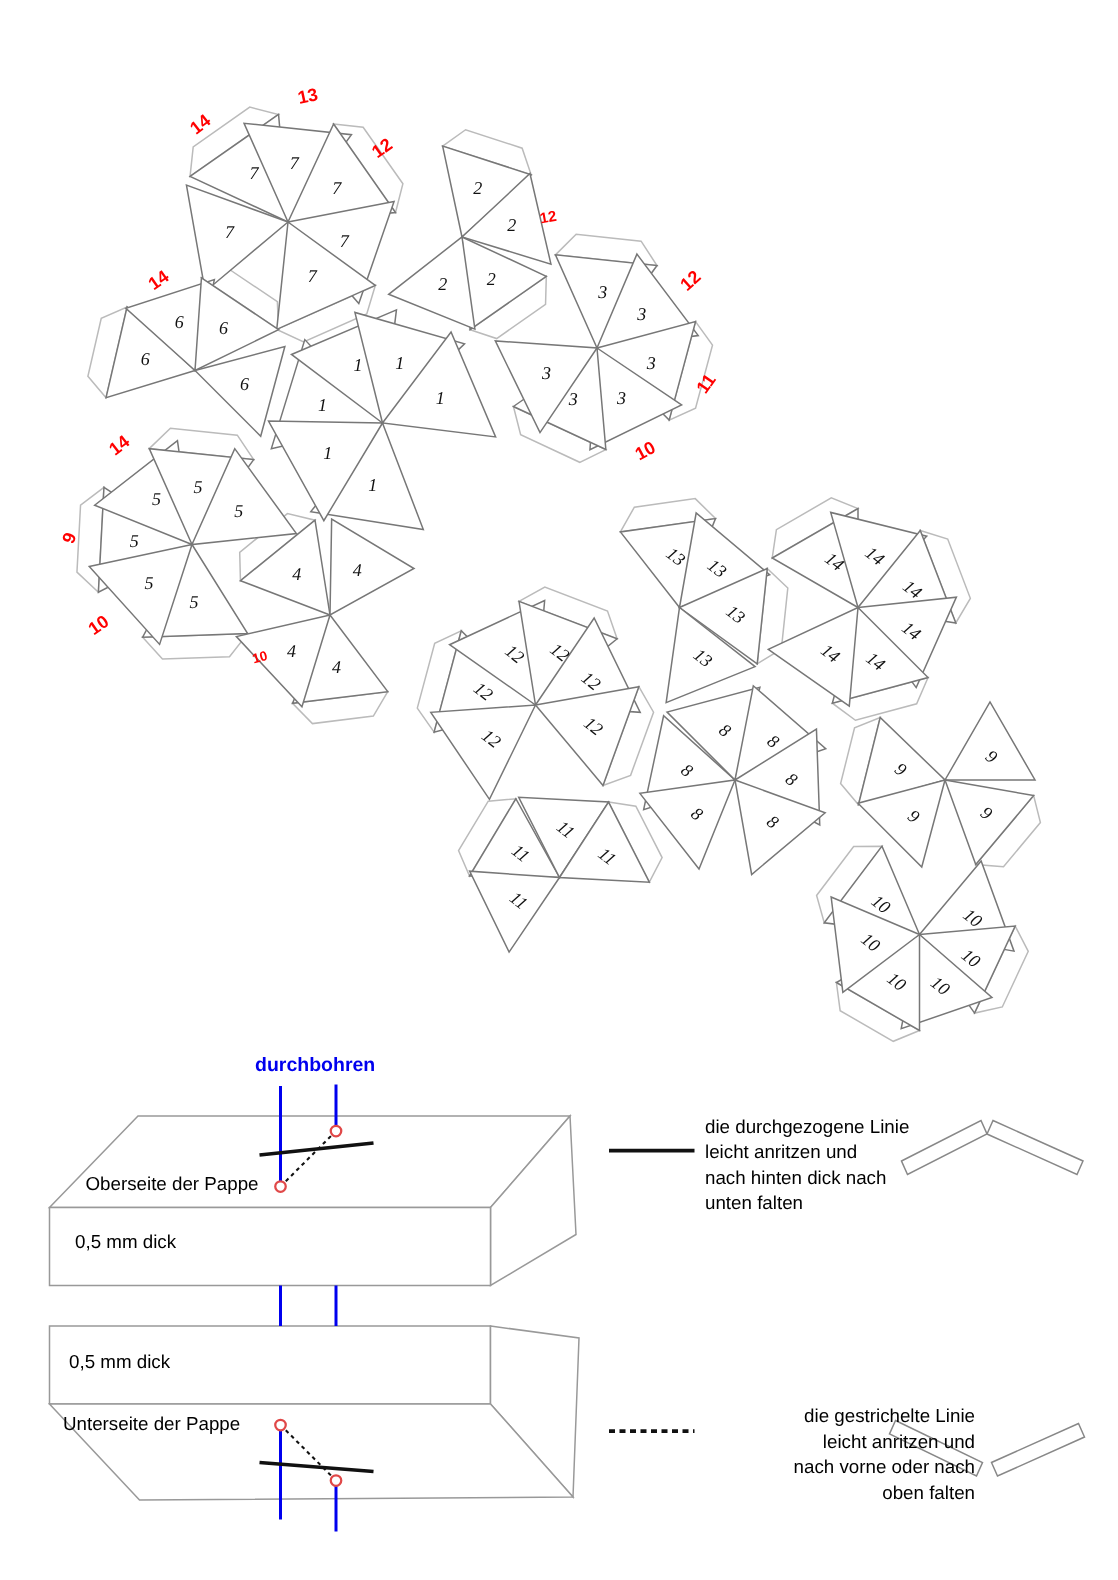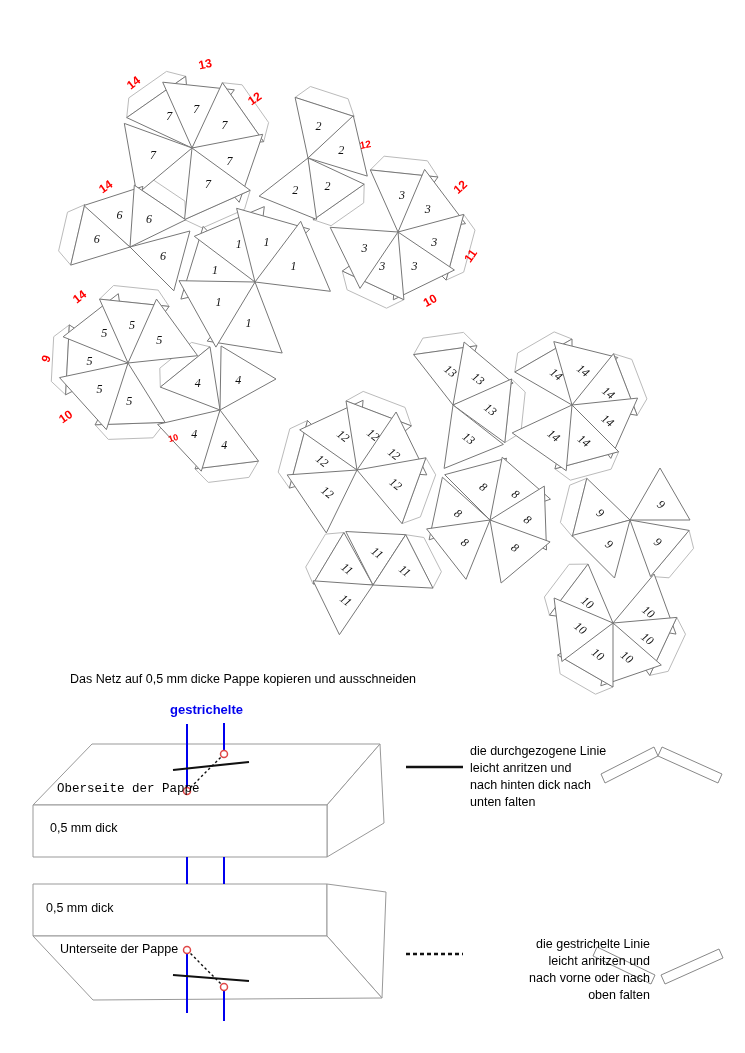--- a/index.html
+++ b/index.html
@@ -249,26 +249,25 @@
     <g stroke="#888" fill="#fff" stroke-width="1">
       <polygon points="601,774 654,747 658,756 605,783"></polygon>
       <polygon points="662,747 722,774 718,783 658,756"></polygon>
     </g>
     <g stroke="#888" fill="#fff" stroke-width="1">
       <polygon points="597,947 655,975 651,984 593,956"></polygon>
       <polygon points="719,949 661,975 665,984 723,958"></polygon>
     </g>
   </svg>
 
-  <div class="t" style="left:70px;top:671px;">Das Netz auf 0,5 mm dicke Pappe kopieren und ausschneiden</div>
-  <div class="t t-blue" style="left:170px;top:701px;">gestrichelte</div>
-  <div class="t" style="left:57px;top:781px;font-family:Liberation Mono, monospace;">Oberseite der Pappe</div>
+  <div class="t t-blue" style="left:170px;top:701px;">durchbohren</div>
+  <div class="t" style="left:57px;top:781px;">Oberseite der Pappe</div>
   <div class="t" style="left:50px;top:820px;">0,5 mm dick</div>
   <div class="t" style="left:46px;top:900px;">0,5 mm dick</div>
-  <div class="t" style="left:60px;top:941px;">Unterseite der Pappe</div>
+  <div class="t" style="left:42px;top:941px;">Unterseite der Pappe</div>
   <div class="t" style="left:470px;top:743px;width:180px;">die durchgezogene Linie
 leicht anritzen und
 nach hinten dick nach
 unten falten</div>
   <div class="t" style="left:470px;top:936px;width:180px;text-align:right;">die gestrichelte Linie
 leicht anritzen und
 nach vorne oder nach
 oben falten</div>
 
 </div>

